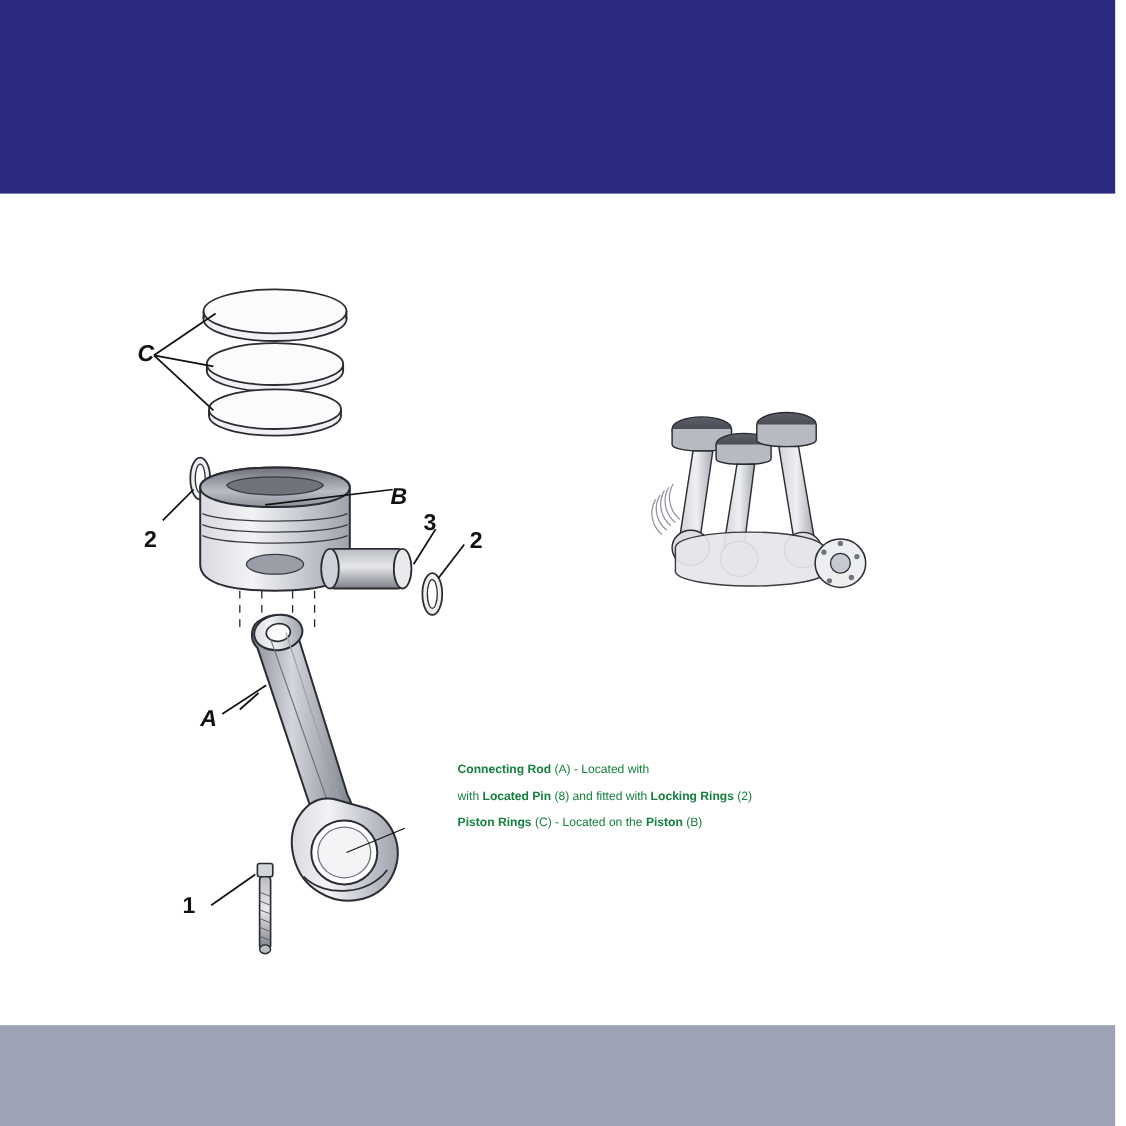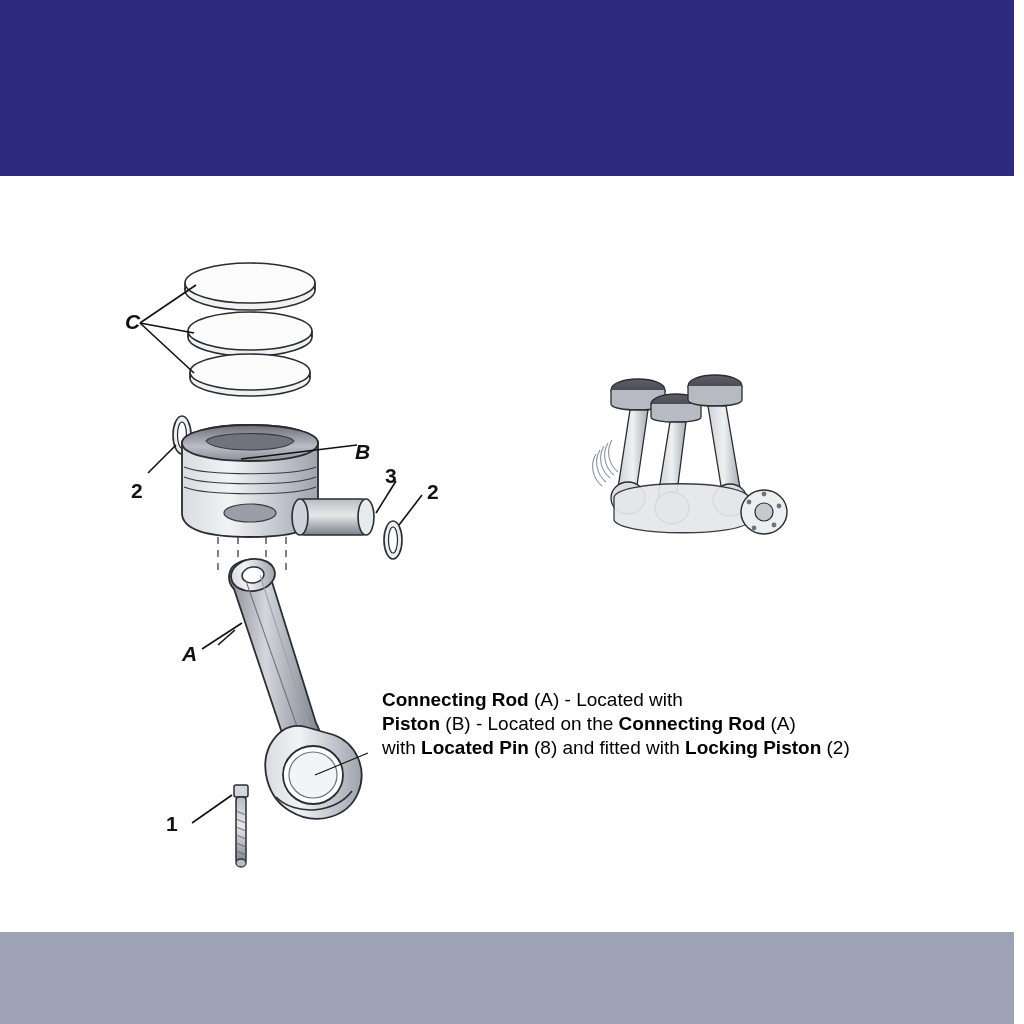--- a/index.html
+++ b/index.html
@@ -39,26 +39,26 @@
   .right-edge {
     position: absolute;
     right: 0;
     top: 0;
     width: 10px;
     height: 1024px;
     background: #ffffff;
   }
   .caption {
     position: absolute;
-    left: 382px;
+    left: 416px;
     top: 688px;
     width: 480px;
-    font-size: 19px;
+    font-size: 11px;
     line-height: 24.2px;
-    color: #000000;
+    color: #15803d;
     font-family: "Liberation Sans", sans-serif;
   }
   .caption b { font-weight: bold; }
   .diagram-main {
     position: absolute;
     left: 110px;
     top: 245px;
     width: 340px;
     height: 630px;
   }
@@ -264,20 +264,20 @@
   <div class="callout" style="left:125px; top:310px;">C</div>
   <div class="callout" style="left:355px; top:440px;">B</div>
   <div class="callout" style="left:182px; top:642px;">A</div>
   <div class="callout plain" style="left:131px; top:479px;">2</div>
   <div class="callout plain" style="left:385px; top:464px;">3</div>
   <div class="callout plain" style="left:427px; top:480px;">2</div>
   <div class="callout plain" style="left:166px; top:812px;">1</div>
 
   <div class="caption" id="caption-block">
       <div><b>Connecting Rod</b><span> (A) - Located with</span></div>
-      <div><b>Piston</b><span> (B) - Located on the </span><b>Connecting Rod</b><span> (A)</span></div>
-      <div><span>with </span><b>Located Pin</b><span> (8) and fitted with </span><b>Locking Piston</b><span> (2)</span></div>
+      <div><span>with </span><b>Located Pin</b><span> (8) and fitted with </span><b>Locking Rings</b><span> (2)</span></div>
+      <div><b>Piston Rings</b><span> (C) - Located on the </span><b>Piston</b><span> (B)</span></div>
     </div>
 
   <div class="band-bottom"></div>
   <div class="right-edge"></div>
 
 </div>
 
 </body></html>

